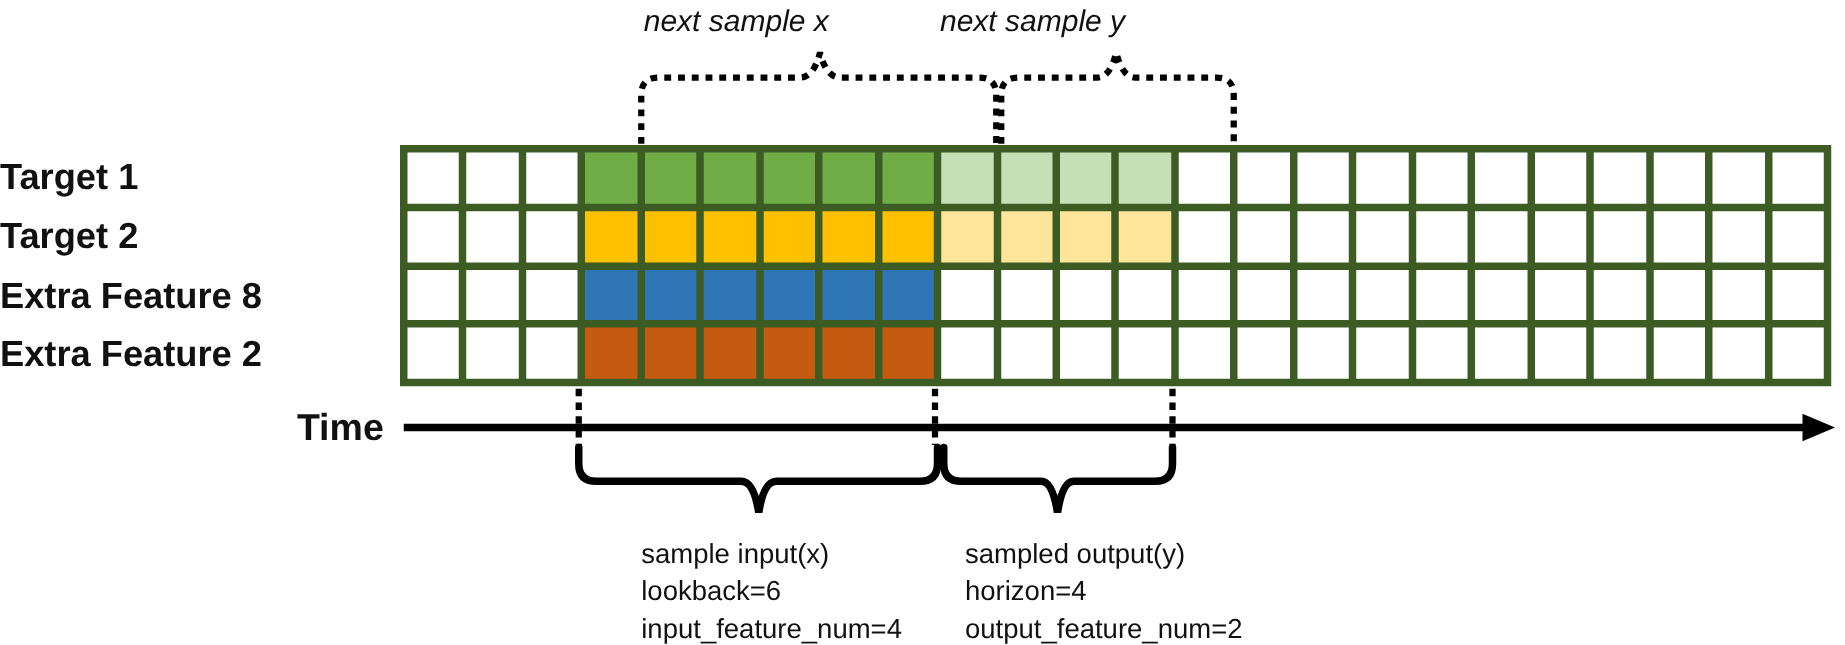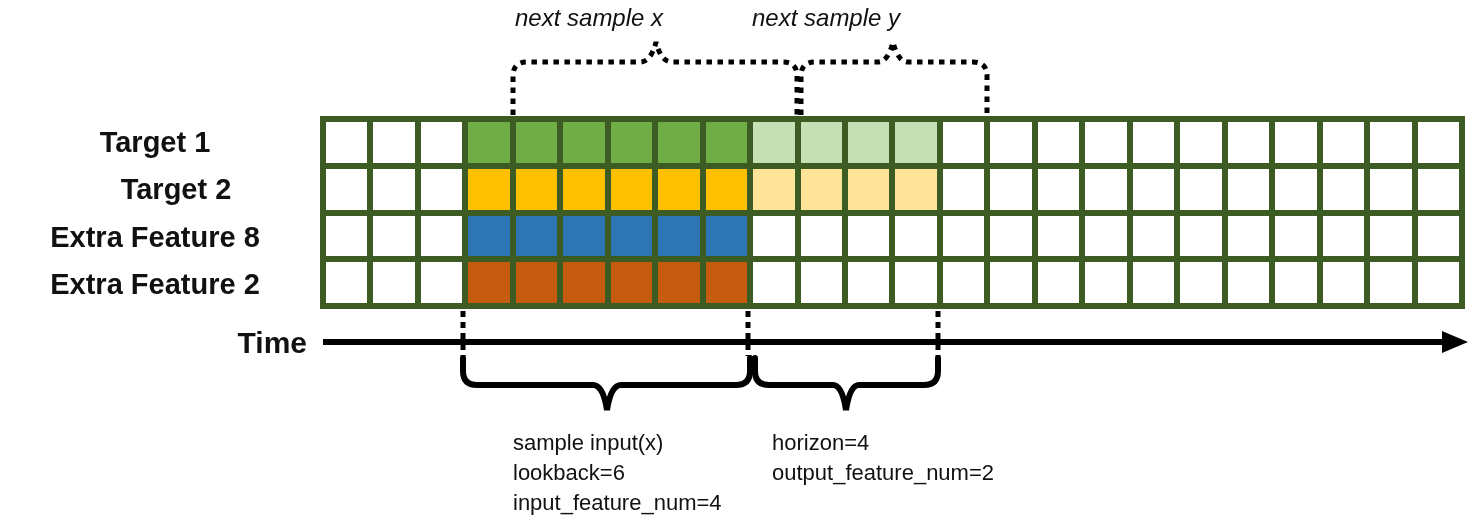--- a/index.html
+++ b/index.html
@@ -15,25 +15,25 @@
     font-size:24px;font-style:italic;font-weight:400;
   }
   .nx{left:515px;}
   .ny{left:752px;}
   .grid{
     position:absolute;left:320px;top:116px;width:1145px;height:193px;
     box-sizing:border-box;display:grid;gap:6px;padding:6px;background:#3C5C24;
   }
   .cell{background:#ffffff;}
   .row-label{
-    position:absolute;left:0;width:310px;text-align:center;height:32px;line-height:32px;
+    position:absolute;left:0;width:310px;text-align:left;height:32px;line-height:32px;
     font-size:29px;font-weight:700;
   }
   .rl0{top:126px;}
-  .rl1{top:173px;padding-left:21px;}
+  .rl1{top:173px;}
   .rl2{top:221px;}
   .rl3{top:268px;}
   .time-label{
     position:absolute;left:0;top:326px;width:307px;text-align:right;
     font-size:30px;font-weight:700;
   }
   .overlay{position:absolute;left:0;top:0;pointer-events:none;}
   .info{
     position:absolute;top:428px;font-size:22px;line-height:30px;font-weight:400;white-space:nowrap;
   }
@@ -173,17 +173,18 @@
     <path d="M 755 358 L 755 371 Q 755 385 769 385 L 833 385 Q 842 385 846 410 Q 850 385 859 385 L 924 385 Q 938 385 938 371 L 938 358" fill="none" stroke="#000000" stroke-width="6" stroke-linecap="round"></path>
   </svg>
 
   <div class="info input-info">
     <div>sample input(x)</div>
     <div>lookback=6</div>
     <div>input_feature_num=4</div>
   </div>
 
   <div class="info output-info">
+    <div>sampled output(y)</div>
     <div>horizon=4</div>
     <div>output_feature_num=2</div>
   </div>
 
 </div>
 
 </body></html>

